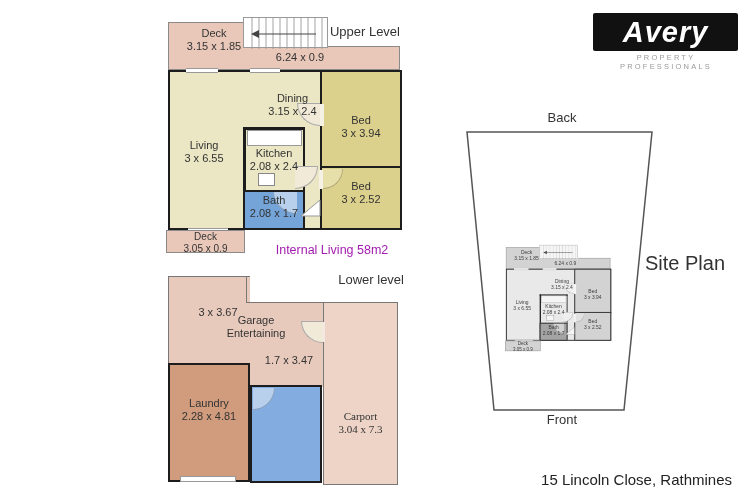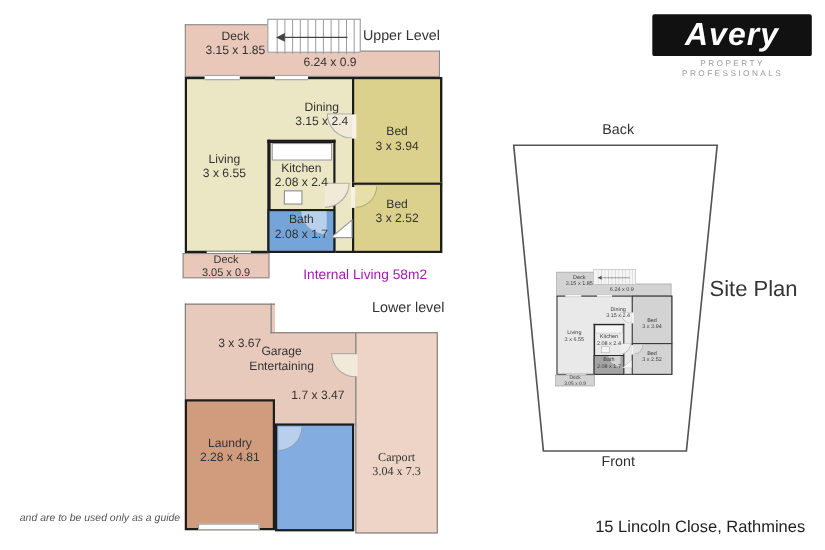--- a/index.html
+++ b/index.html
@@ -281,15 +281,14 @@
   </div>
     </div>
 </div>
 
 <div class="logo-box">
   <span class="logo-word">Avery</span>
 </div>
 <div class="logo-tagline">PROPERTY PROFESSIONALS</div>
 
 <div class="disclaimer">
-  <div>and are to be used only as a guide</div>
 </div>
 <div class="address">15 Lincoln Close, Rathmines</div>
 
 </body></html>

